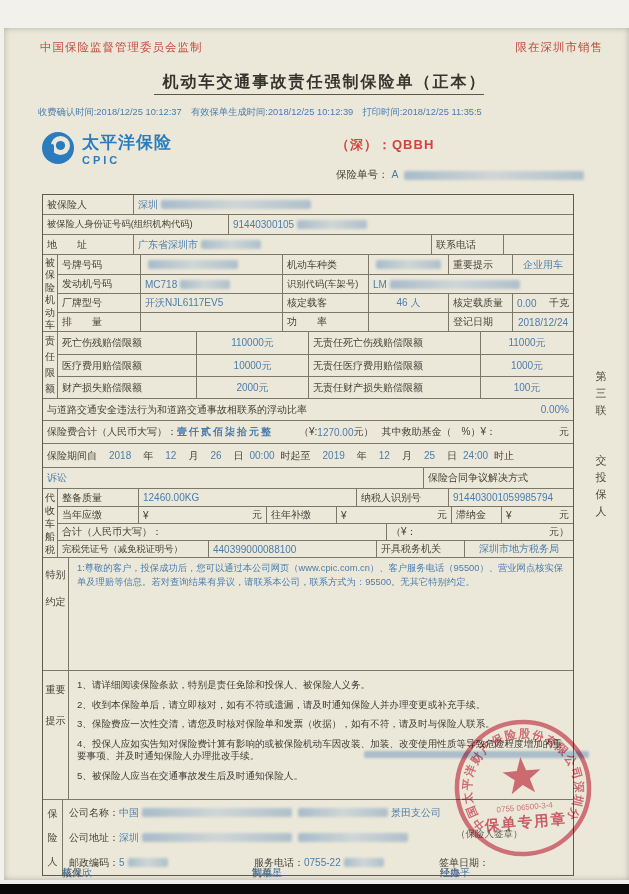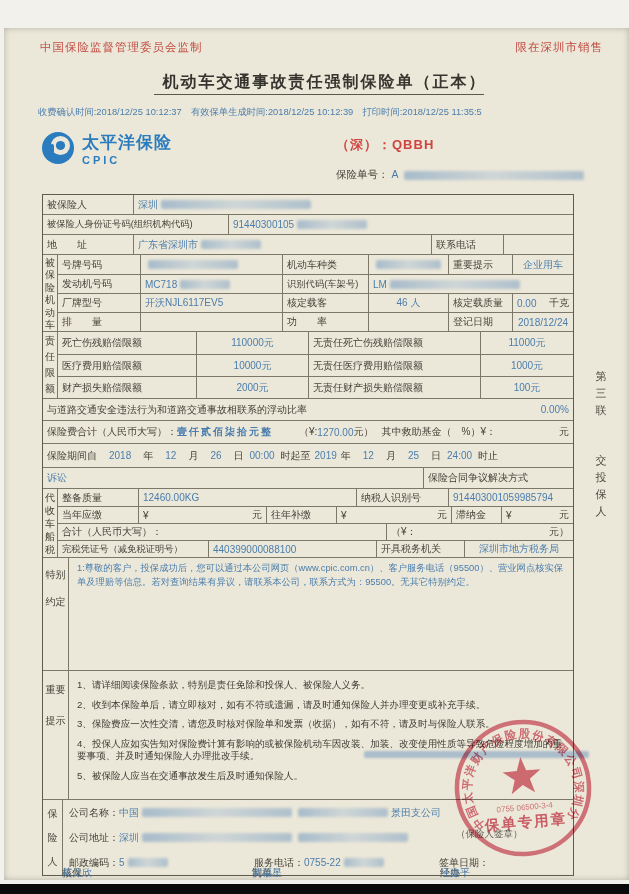--- a/index.html
+++ b/index.html
@@ -267,21 +267,21 @@
           <div class="td" style="flex:1">
             <span class="lab">保险期间自</span>
             <span class="val" style="margin:0 12px">2018</span>
             <span class="lab">年</span>
             <span class="val" style="margin:0 12px">12</span>
             <span class="lab">月</span>
             <span class="val" style="margin:0 12px">26</span>
             <span class="lab">日</span>
             <span class="val" style="margin:0 6px">00:00</span>
             <span class="lab">时起至</span>
-            <span class="val" style="margin:0 4px">2019</span>
+            <span class="val" style="margin:0 12px">2019</span>
             <span class="lab">年</span>
             <span class="val" style="margin:0 12px">12</span>
             <span class="lab">月</span>
             <span class="val" style="margin:0 12px">25</span>
             <span class="lab">日</span>
             <span class="val" style="margin:0 6px">24:00</span>
             <span class="lab">时止</span>
           </div>
         </div>
       </div>

